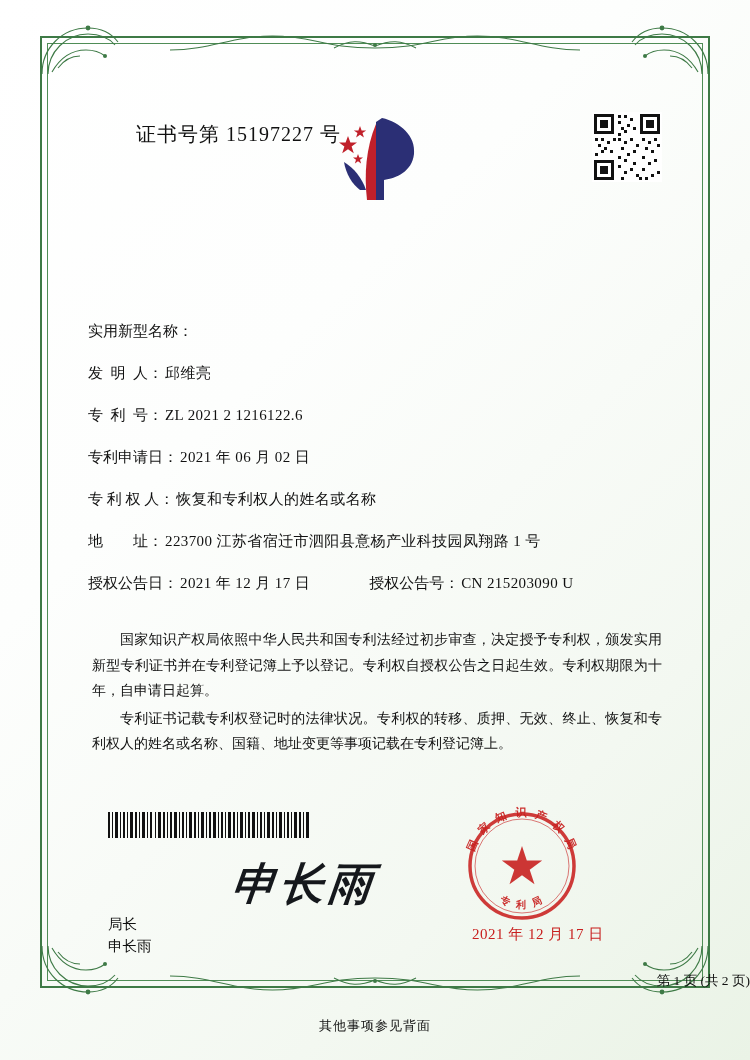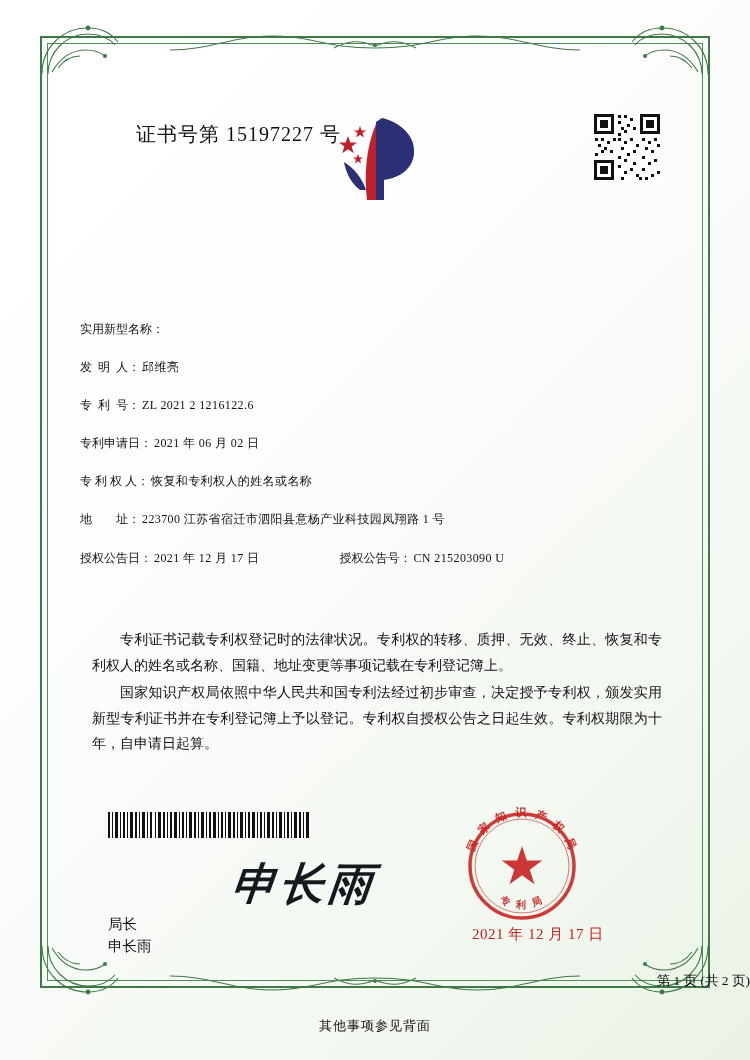--- a/index.html
+++ b/index.html
@@ -98,45 +98,45 @@
     font-size: 38px;
     font-weight: bold;
     letter-spacing: 3px;
     color: #0b0b0b;
     font-family: "DejaVu Sans", "Liberation Sans", sans-serif;
   }
 
   
   .fields {
     position: absolute;
-    left: 80px;
+    left: 88px;
     top: 322px;
     width: 566px;
-    font-size: 12px;
+    font-size: 15px;
     color: #111;
   }
   .frow {
     display: flex;
     align-items: baseline;
     margin-bottom: 22.5px;
     line-height: 1.3;
   }
   .flabel {
     white-space: pre;
     flex: 0 0 auto;
   }
   .fvalue {
     margin-left: 2px;
     letter-spacing: 0.4px;
   }
   .frow.two .fvalue { margin-right: 40px; }
   .flabel2 {
     white-space: pre;
     flex: 0 0 auto;
-    margin-left: 40px;
+    margin-left: 19px;
   }
 
   
   .paras {
     position: absolute;
     left: 92px;
     top: 627px;
     width: 570px;
     font-size: 14px;
     line-height: 25.5px;
@@ -386,22 +386,22 @@
     </div>
     <div class="frow two">
       <span class="flabel">授权公告日：</span>
       <span class="fvalue">2021 年 12 月 17 日</span>
       <span class="flabel2">授权公告号：</span>
       <span class="fvalue">CN 215203090 U</span>
     </div>
   </div>
 
   <div class="paras">
+    <p>国家知识产权局依照中华人民共和国专利法经过初步审查，决定授予专利权，颁发实用新型专利证书并在专利登记簿上予以登记。专利权自授权公告之日起生效。专利权期限为十年，自申请日起算。</p>
     <p>专利证书记载专利权登记时的法律状况。专利权的转移、质押、无效、终止、恢复和专利权人的姓名或名称、国籍、地址变更等事项记载在专利登记簿上。</p>
-    <p>国家知识产权局依照中华人民共和国专利法经过初步审查，决定授予专利权，颁发实用新型专利证书并在专利登记簿上予以登记。专利权自授权公告之日起生效。专利权期限为十年，自申请日起算。</p>
   </div>
 
   <div class="barcode">
     <svg viewBox="0 0 205 26" preserveAspectRatio="none" shape-rendering="crispEdges">
       <rect width="205" height="26" fill="#ffffff" opacity="0"></rect>
       <g fill="#111111">
         <rect x="0" y="0" width="2" height="26"></rect>
           <rect x="4" y="0" width="1" height="26"></rect>
         <rect x="7" y="0" width="3" height="26"></rect>
           <rect x="12" y="0" width="1" height="26"></rect>

